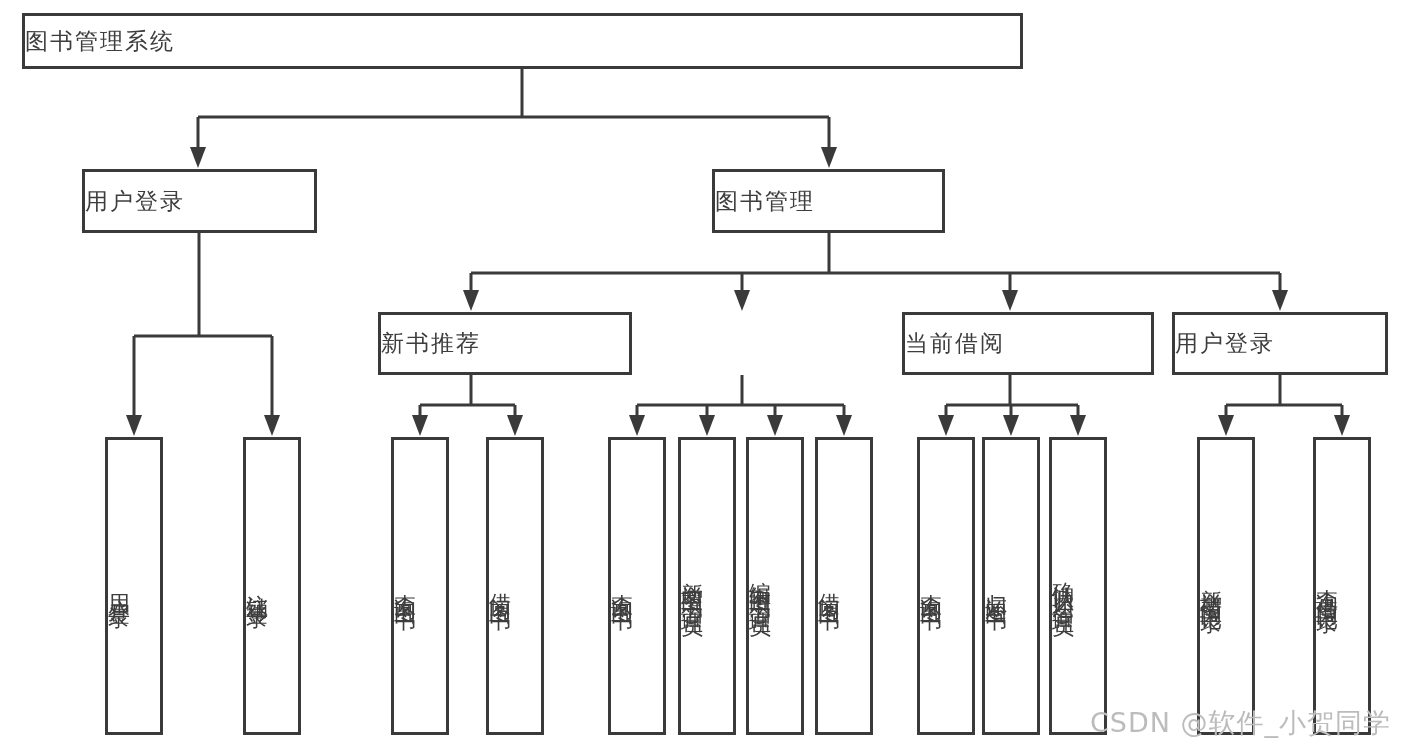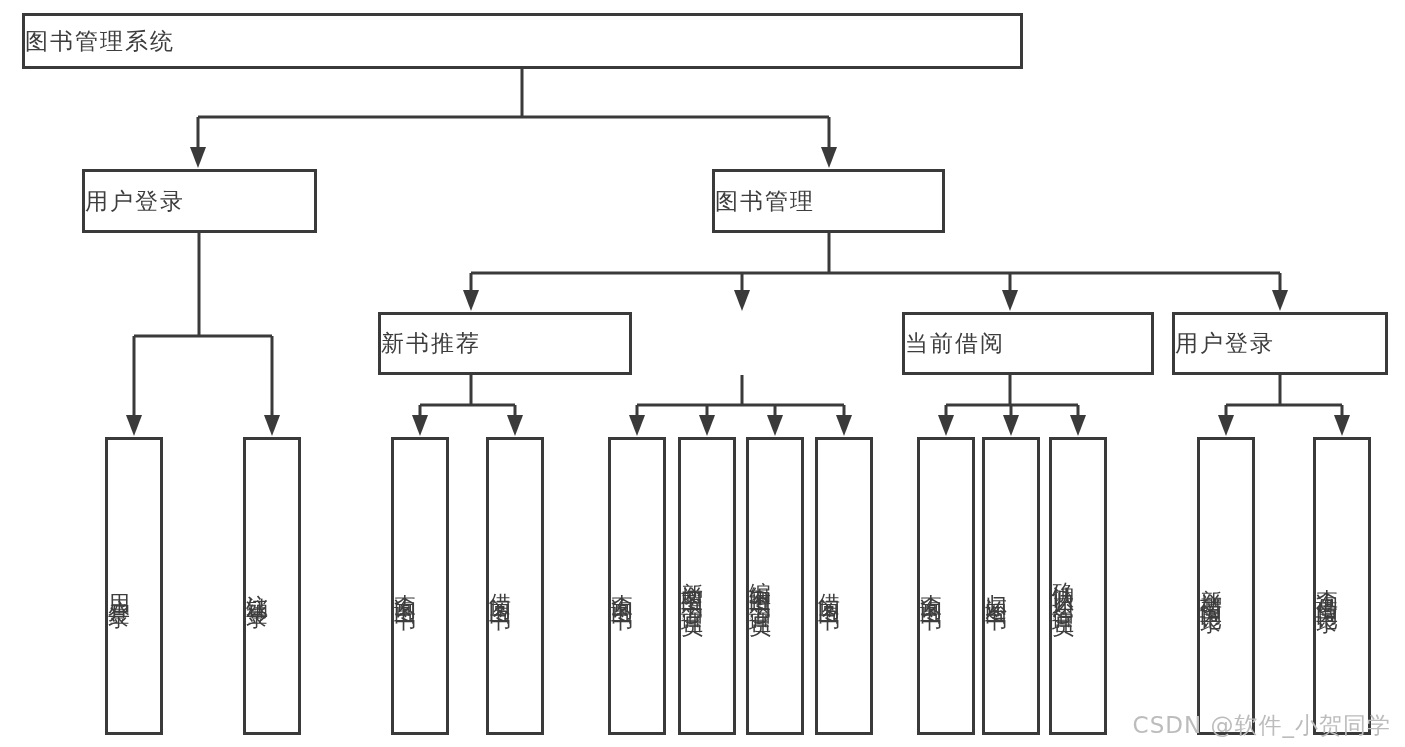--- a/index.html
+++ b/index.html
@@ -37,21 +37,21 @@
   .node.v .vtext {
     writing-mode: vertical-rl;
     text-orientation: mixed;
     letter-spacing: 5px;
     line-height: 1;
   }
   .watermark {
     position: absolute;
     right: 14px;
     bottom: 6px;
-    font-size: 23px;
+    font-size: 27px;
     color: #bcbcbc;
     letter-spacing: 1px;
     white-space: nowrap;
     text-align: right;
   }
 </style>
 </head>
 <body>
 
 <div id="stage">

